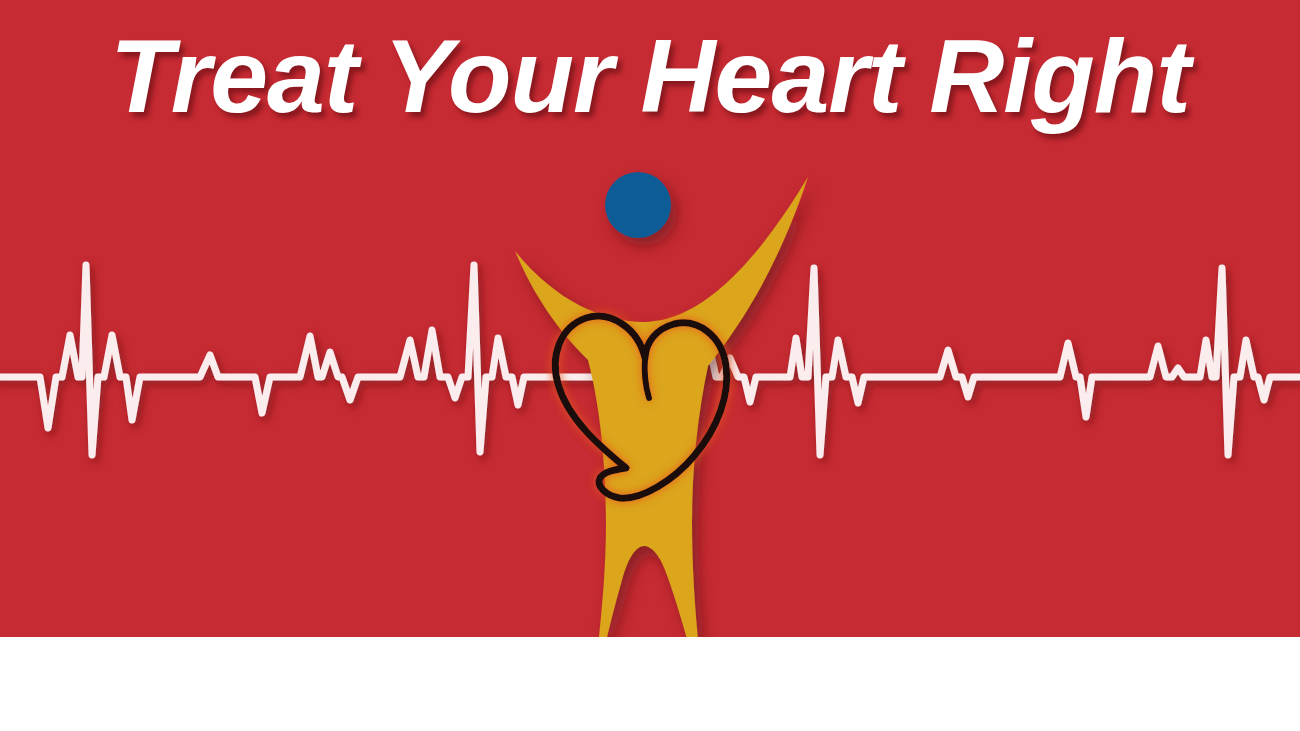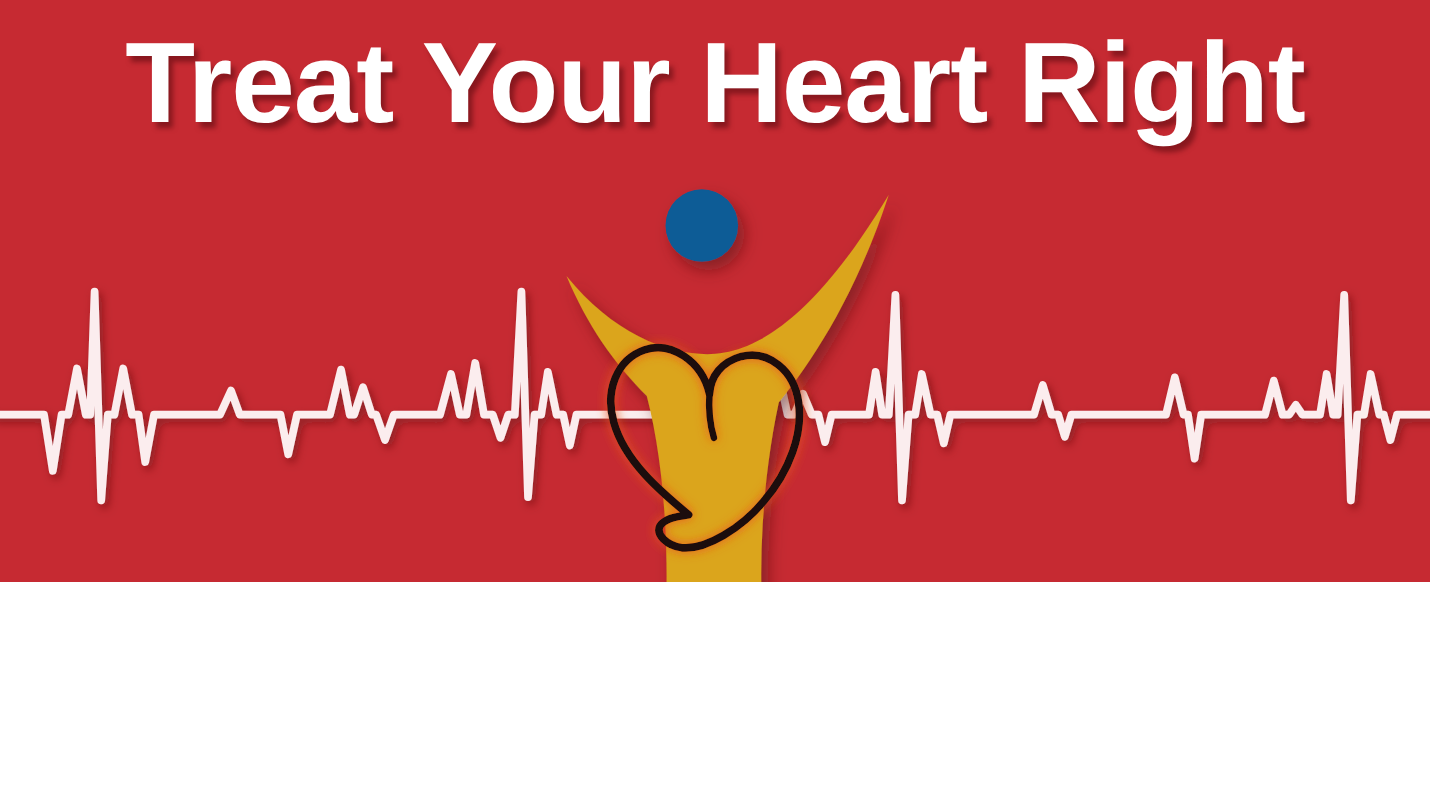--- a/index.html
+++ b/index.html
@@ -8,23 +8,24 @@
     padding: 0;
     background: #ffffff;
   }
   body {
     font-family: "Liberation Sans", sans-serif;
   }
 
   #poster {
     position: relative;
     width: 1300px;
-    height: 529px;
+    height: 637px;
     overflow: hidden;
     background: #C62A32;
+    font-style: italic;
   }
 
   
   #ecg-layer {
     position: absolute;
     left: 0;
     top: 0;
     width: 1300px;
     height: 731px;
   }

